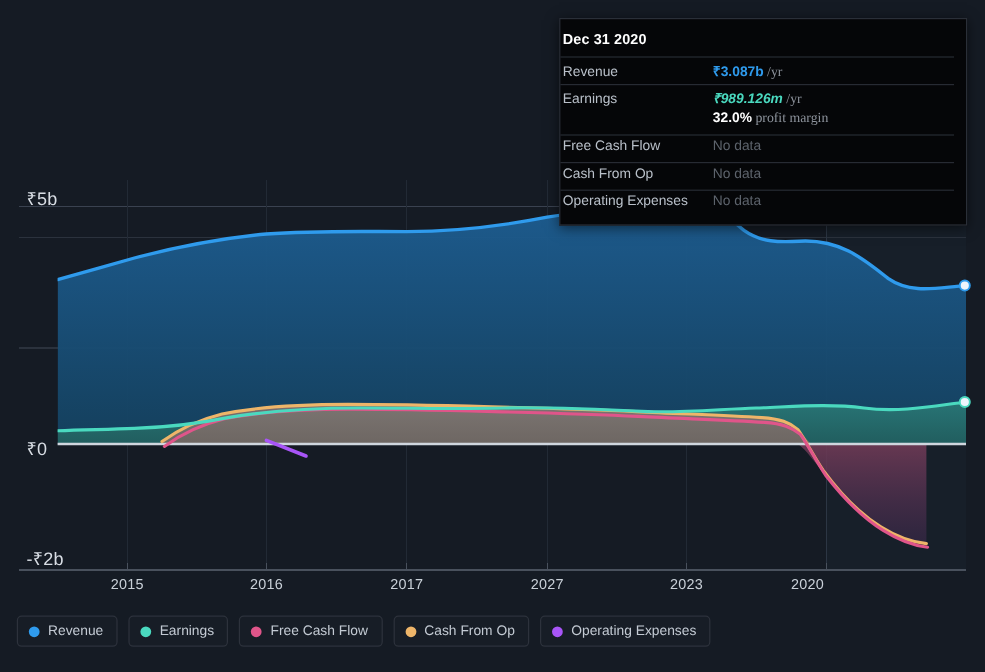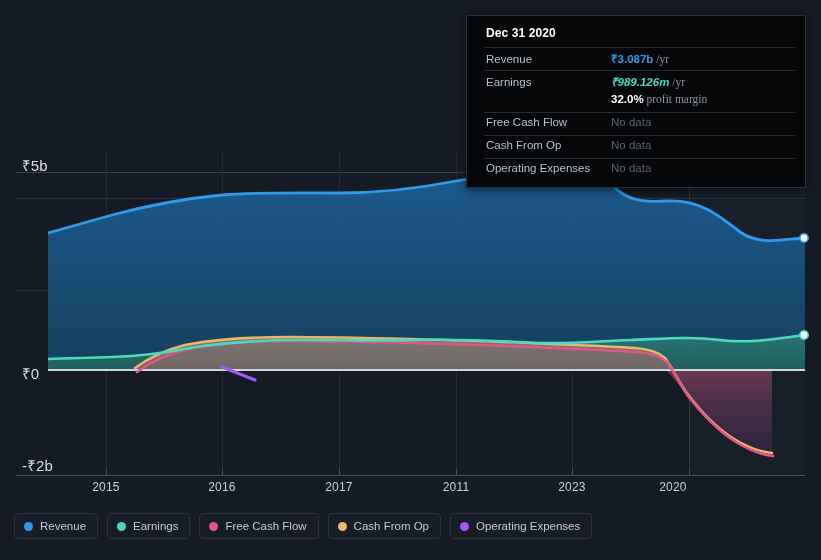--- a/index.html
+++ b/index.html
@@ -20,21 +20,21 @@
     position:absolute;color:#d8dde4;font-size:15px;
     letter-spacing:.2px;white-space:nowrap;
   }
   .ylab{left:22px;}
   .xlab{transform:translateX(-50%);top:480px;color:#c9d0d8;font-size:12px;}
 
   
   #tooltip{
     position:absolute;left:466px;top:15px;width:340px;
     background:#050608;border:1px solid #2a2f38;
-    box-sizing:border-box;padding:8px 10px 6px 17px;
+    box-sizing:border-box;padding:8px 10px 6px 0;
     box-shadow:0 2px 10px rgba(0,0,0,.55);
   }
   #tt-date{
     color:#ffffff;font-size:12px;font-weight:bold;
     padding:2px 0 7px 2px;letter-spacing:.1px;
   }
   .tt-row{
     display:flex;align-items:baseline;
     border-top:1px solid #272b33;
     padding:3px 0 3px 2px;min-height:16px;
@@ -174,21 +174,21 @@
     </g>
   </svg>
 
   <div class="axis-label ylab" style="top:155px;">₹5b</div>
   <div class="axis-label ylab" style="top:363px;">₹0</div>
   <div class="axis-label ylab" style="top:455px;">-₹2b</div>
 
   <div class="axis-label xlab" style="left:106px;">2015</div>
   <div class="axis-label xlab" style="left:222px;text-align:center;">2016</div>
   <div class="axis-label xlab" style="left:339px;">2017</div>
-  <div class="axis-label xlab" style="left:456px;">2011</div>
+  <div class="axis-label xlab" style="left:456px;">2027</div>
   <div class="axis-label xlab" style="left:572px;">2023</div>
   <div class="axis-label xlab" style="left:673px;">2020</div>
 
   <div id="tooltip">
     <div id="tt-date">Dec 31 2020</div>
     <div id="tt-rows">
         <div class="tt-row">
           <div class="tt-key">Revenue</div>
           <div class="tt-val"><span class="v rev">₹3.087b</span><span class="u"> /yr</span></div>
         </div>

